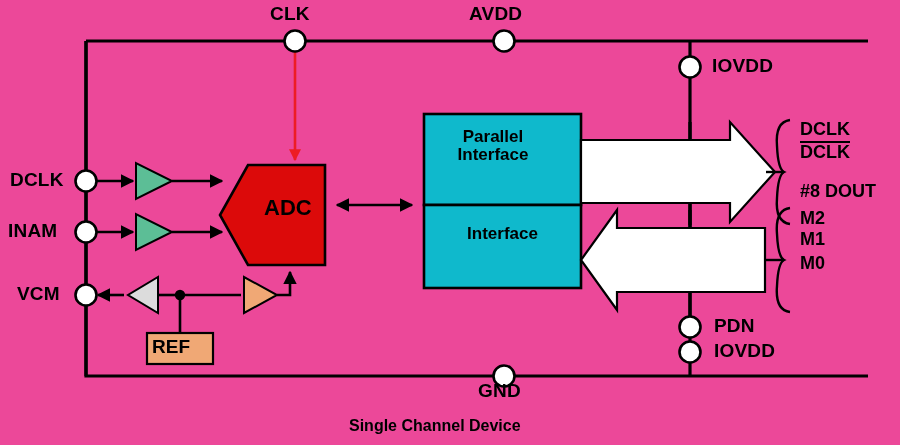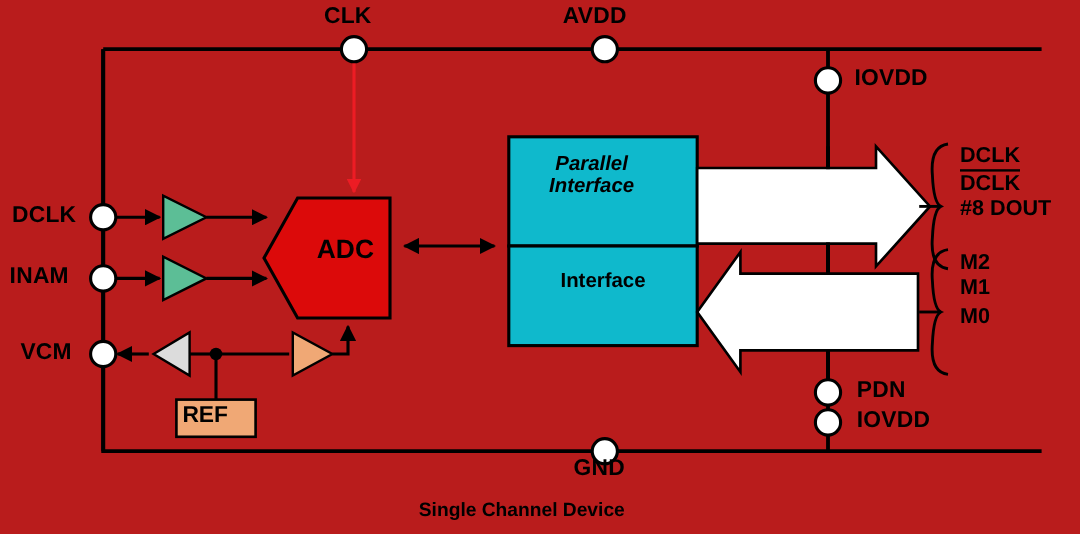--- a/index.html
+++ b/index.html
@@ -8,21 +8,21 @@
     padding: 0;
     background: #ffffff;
   }
   body {
     font-family: "Liberation Sans", sans-serif;
   }
   #diagram-root {
     position: relative;
     width: 900px;
     height: 445px;
-    background: #b91c1c;
+    background: #ec4899;
     overflow: hidden;
   }
   #diagram-svg {
     position: absolute;
     left: 0;
     top: 0;
     width: 900px;
     height: 445px;
   }
   .lbl {
@@ -169,33 +169,33 @@
 
   <div class="lbl lbl-pin" style="left:478px; top:381px;">GND</div>
 
   <div class="lbl lbl-pin" style="left:714px; top:316px;">PDN</div>
   <div class="lbl lbl-pin" style="left:714px; top:341px;">IOVDD</div>
 
   <div class="lbl lbl-adc" style="left:264px; top:196px;">ADC</div>
 
   <div class="lbl lbl-ref" style="left:152px; top:337px;">REF</div>
 
-  <div class="lbl lbl-block" style="left:424px; top:128px; width:138px;font-style:italic;">
+  <div class="lbl lbl-block" style="left:424px; top:128px; width:138px;">
     <div>Parallel</div>
     <div>Interface</div>
   </div>
 
   <div class="lbl lbl-block" style="left:424px; top:225px; width:157px;">
     <div>Interface</div>
   </div>
 
   <div class="lbl lbl-bus" style="left:800px; top:120px;">
     <div>DCLK</div>
     <div style="margin-top:2px;"><span class="ovl">DCLK</span></div>
-    <div style="margin-top:2px;">#8 DOUT</div>
+    <div style="margin-top:20px;">#8 DOUT</div>
   </div>
 
   <div class="lbl lbl-bus" style="left:800px; top:209px;">
     <div>M2</div>
     <div style="margin-top:2px;">M1</div>
     <div style="margin-top:5px;">M0</div>
   </div>
 
   <div class="lbl lbl-caption" style="left:349px; top:418px;">Single Channel Device</div>
 

